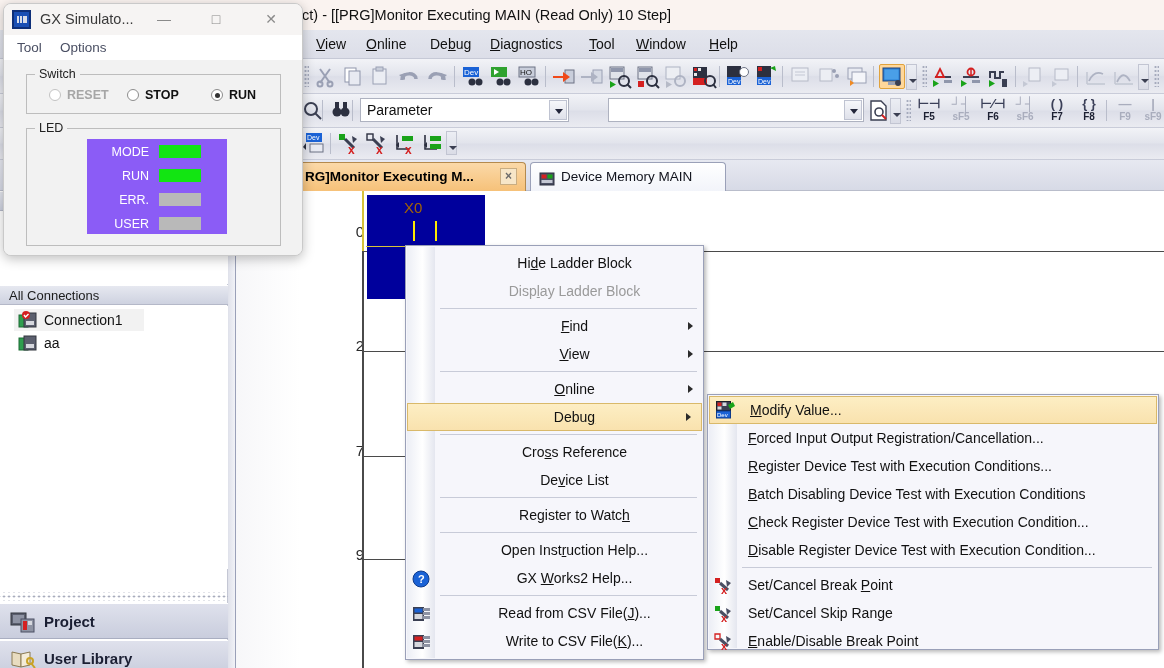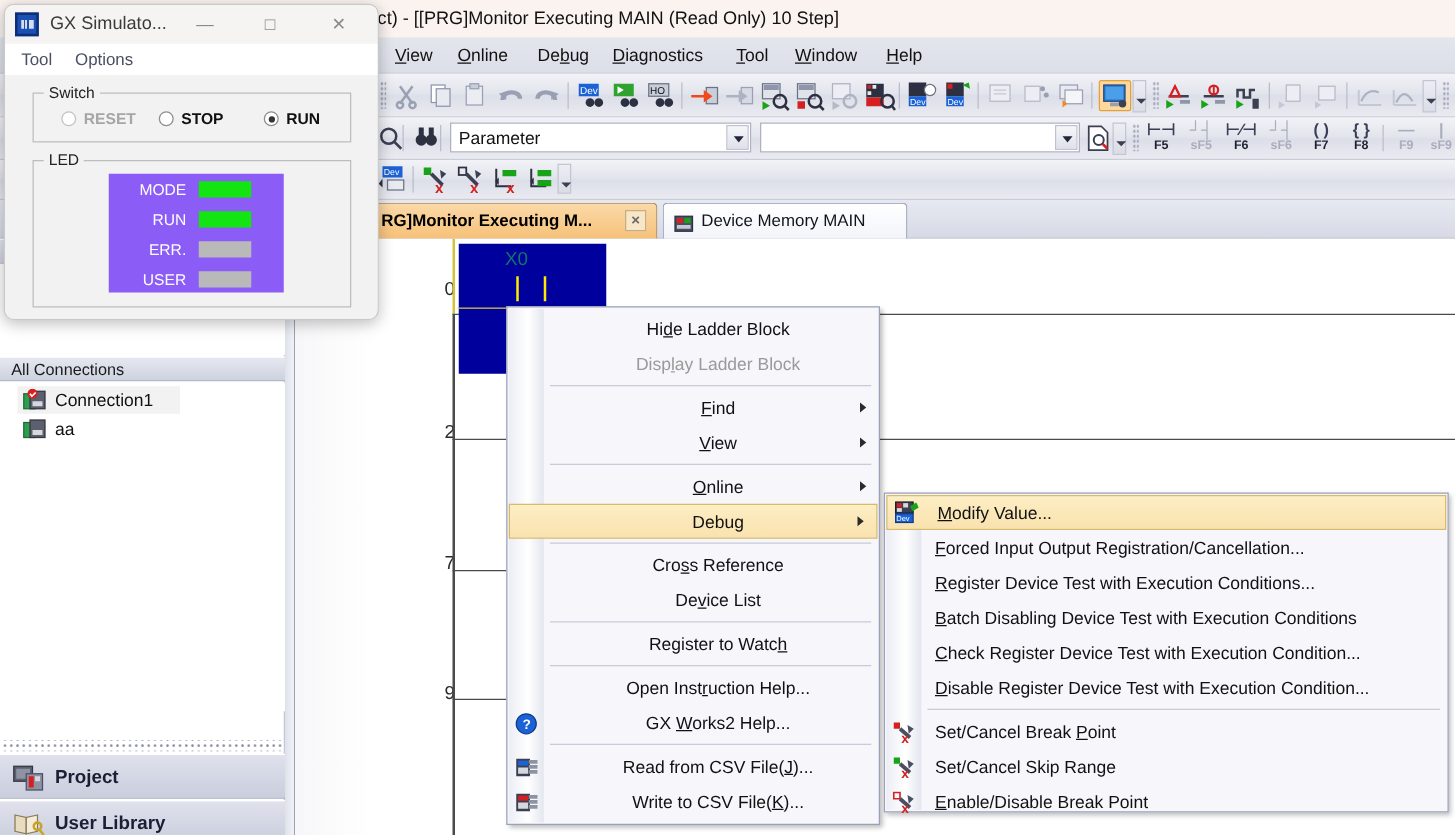--- a/index.html
+++ b/index.html
@@ -85,21 +85,21 @@
      background:#f7e6c8; color:#6b6b6b; font-size:12px; line-height:15px; text-align:center;}
 
   
   .ladder { position:absolute; left:236px; top:191px; width:928px; height:477px; background:#ffffff; }
   .gutter { position:absolute; left:0; top:0; width:64px; height:477px;
      background:linear-gradient(to right,#f7f7f9,#ffffff); }
   .stepnum { position:absolute; font-size:15px; color:#2a2a2a; text-align:right; width:30px; }
   .railv { position:absolute; width:2px; background:#4a4a4a; }
   .rungline { position:absolute; height:1px; background:#4a4a4a; }
   .selblock { position:absolute; background:#00009c; }
-  .contact-lbl { position:absolute; color:#0f766e; font-size:15px; }
+  .contact-lbl { position:absolute; color:#a16207; font-size:15px; }
   .contact-bar { position:absolute; width:2px; background:#ffea00; }
   .yellowline { position:absolute; background:#d6c23a; }
 
   
   .menu { position:absolute; background:#f6f6fb; border:1px solid #9aa0b8;
      box-shadow:2px 2px 4px rgba(0,0,0,.28); }
   .menu .gutter-strip { position:absolute; left:1px; top:1px; width:28px; bottom:1px;
      background:linear-gradient(to right,#eceef5 0%, #ffffff 55%, #e4e6ef 100%); }
   .mrow { position:relative; height:28px; line-height:28px; font-size:14px; color:#111;
      padding-left:40px; white-space:nowrap; }
@@ -428,21 +428,21 @@
         <svg width="26" height="25" viewBox="0 0 26 25">
             <g fill="#2c3040">
               <circle cx="9" cy="14" r="4.5"></circle>
               <circle cx="17" cy="14" r="4.5"></circle>
               <rect x="7" y="4" width="4" height="7"></rect>
               <rect x="15" y="4" width="4" height="7"></rect>
             </g>
           </svg>
       </div>
       <div class="sep" style="left:352px;top:6px"></div>
-      <div class="combo" style="left:360px;top:4px;width:241px">
+      <div class="combo" style="left:360px;top:4px;width:209px">
         <span>Parameter</span>
         <span class="arrow"></span>
       </div>
       <div class="combo" style="left:608px;top:4px;width:256px">
         <span class="arrow"></span>
       </div>
       <div class="tbtn" style="left:866px;top:4px">
         <svg width="26" height="25" viewBox="0 0 26 25">
             <path d="M5 3 l10 0 l5 5 l0 14 l-15 0 z" fill="#fff" stroke="#3a3f52" stroke-width="1.4"></path>
             <circle cx="13" cy="14" r="4" fill="none" stroke="#3a3f52" stroke-width="1.6"></circle>

